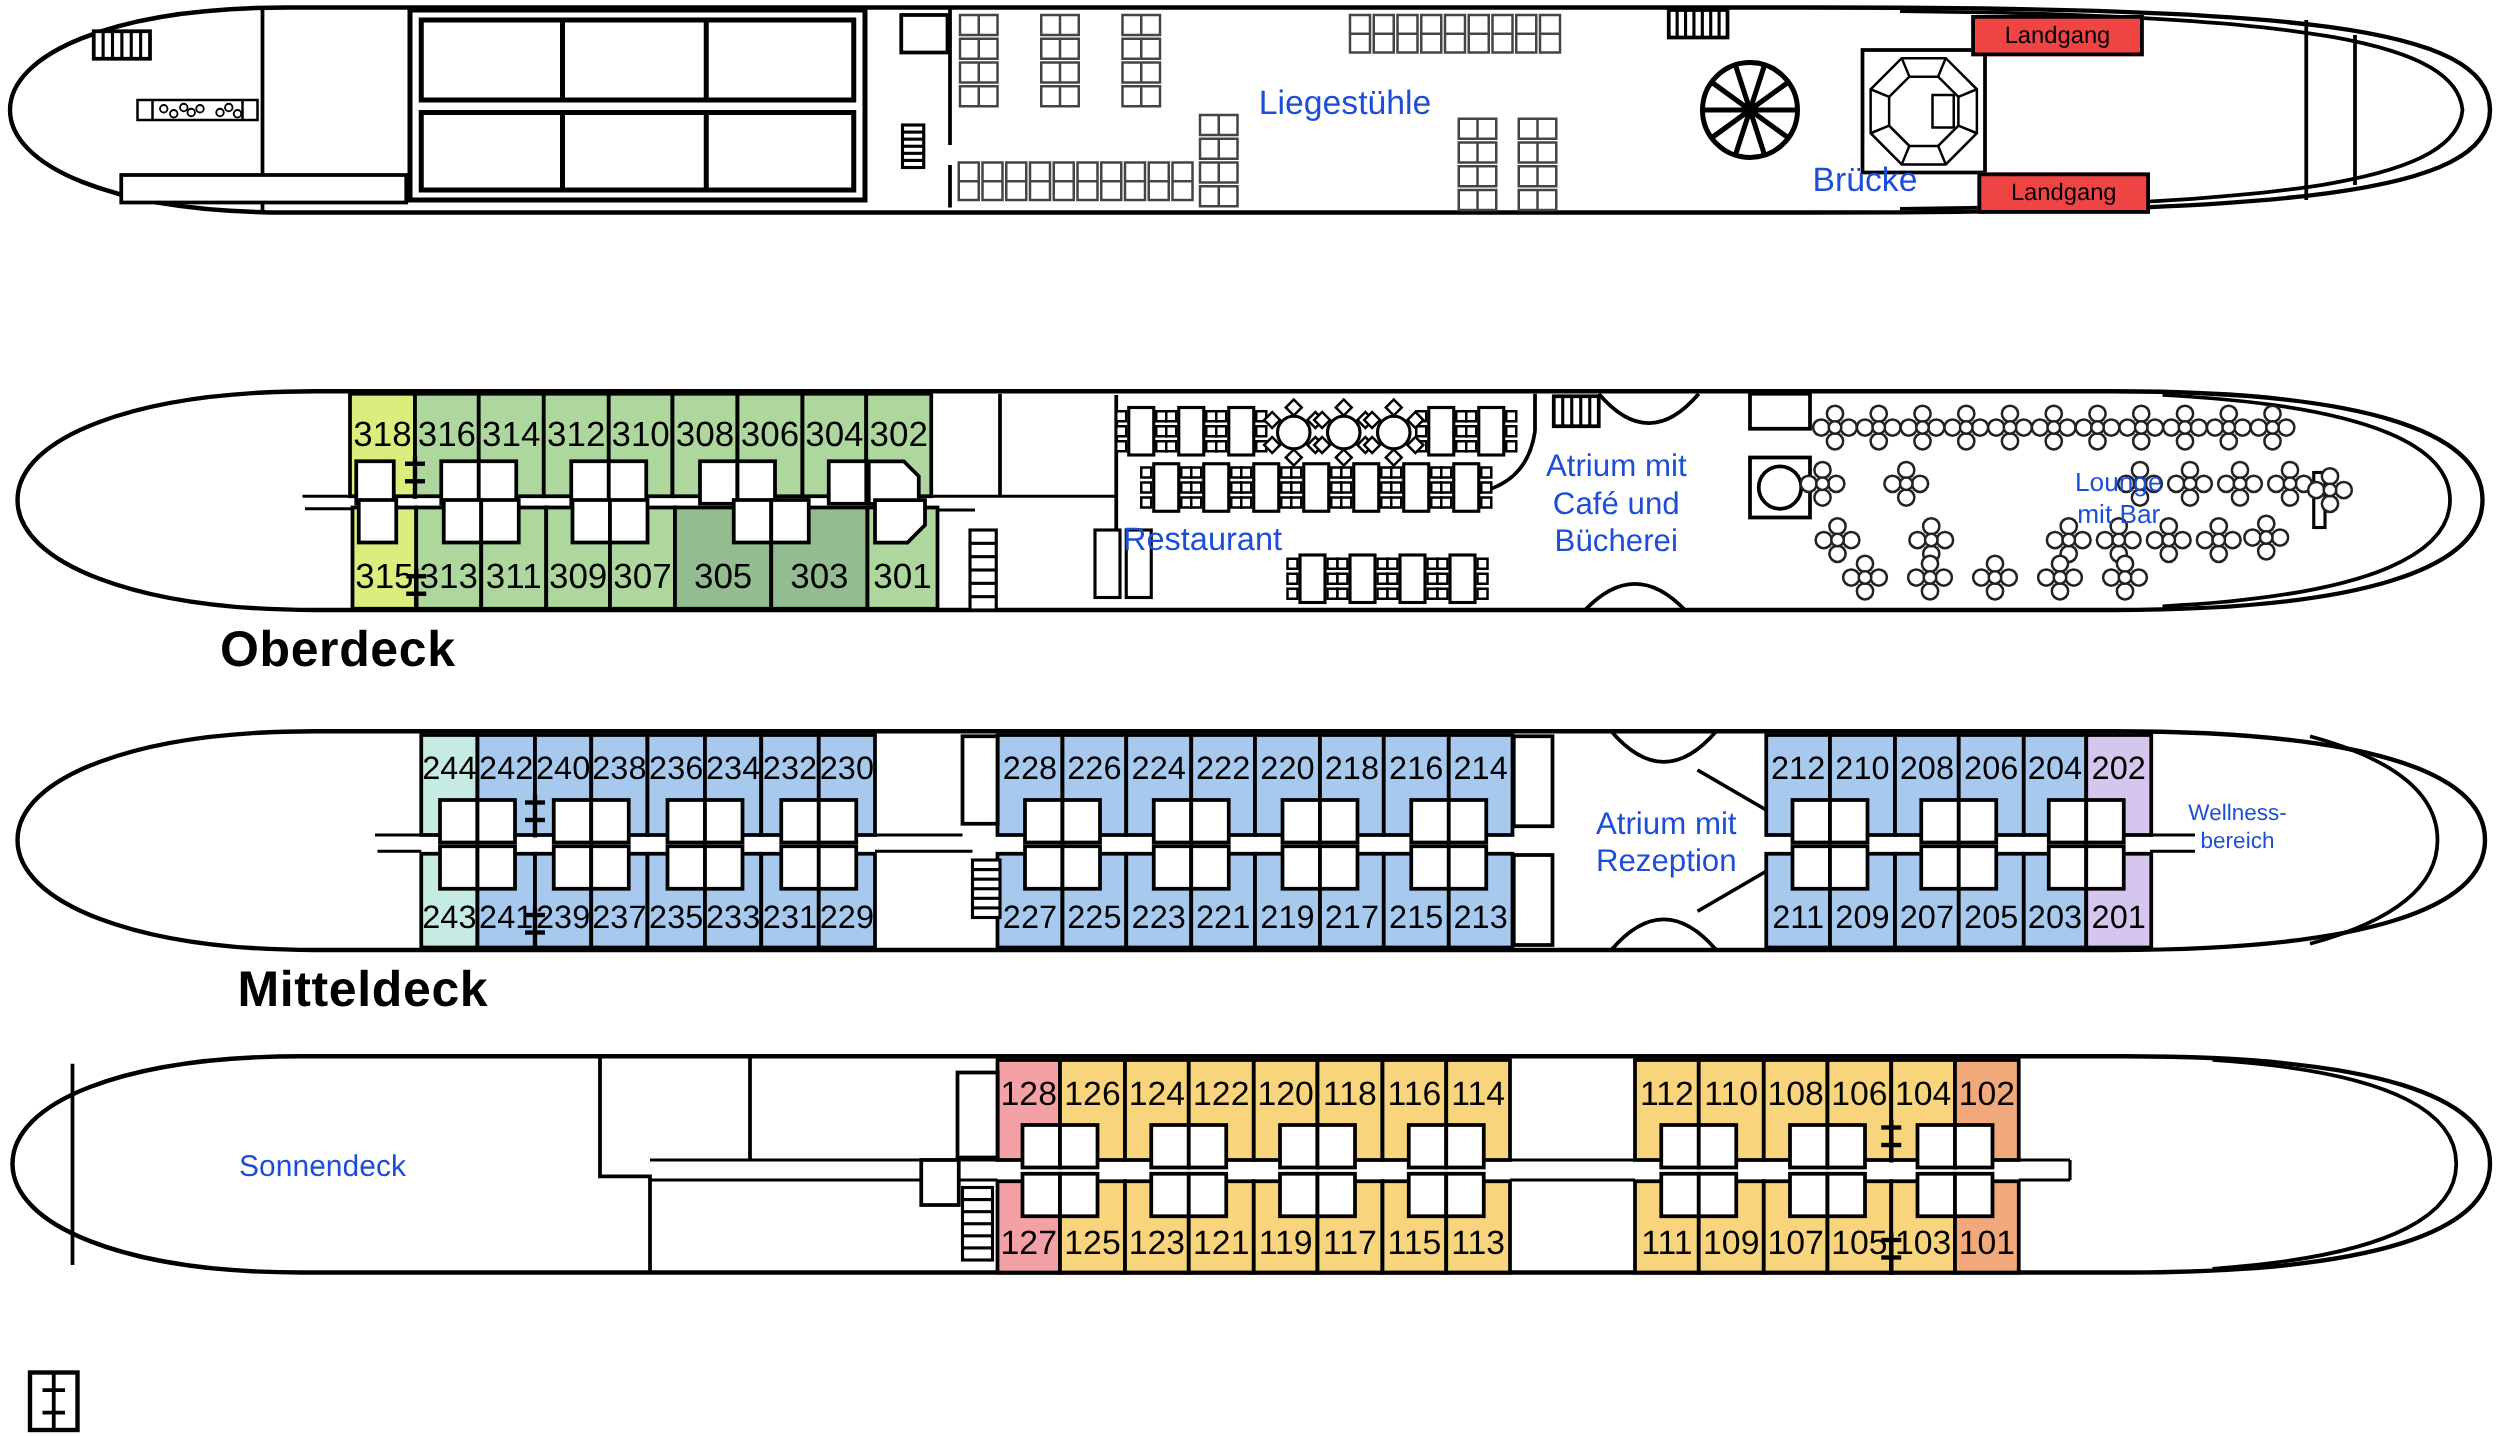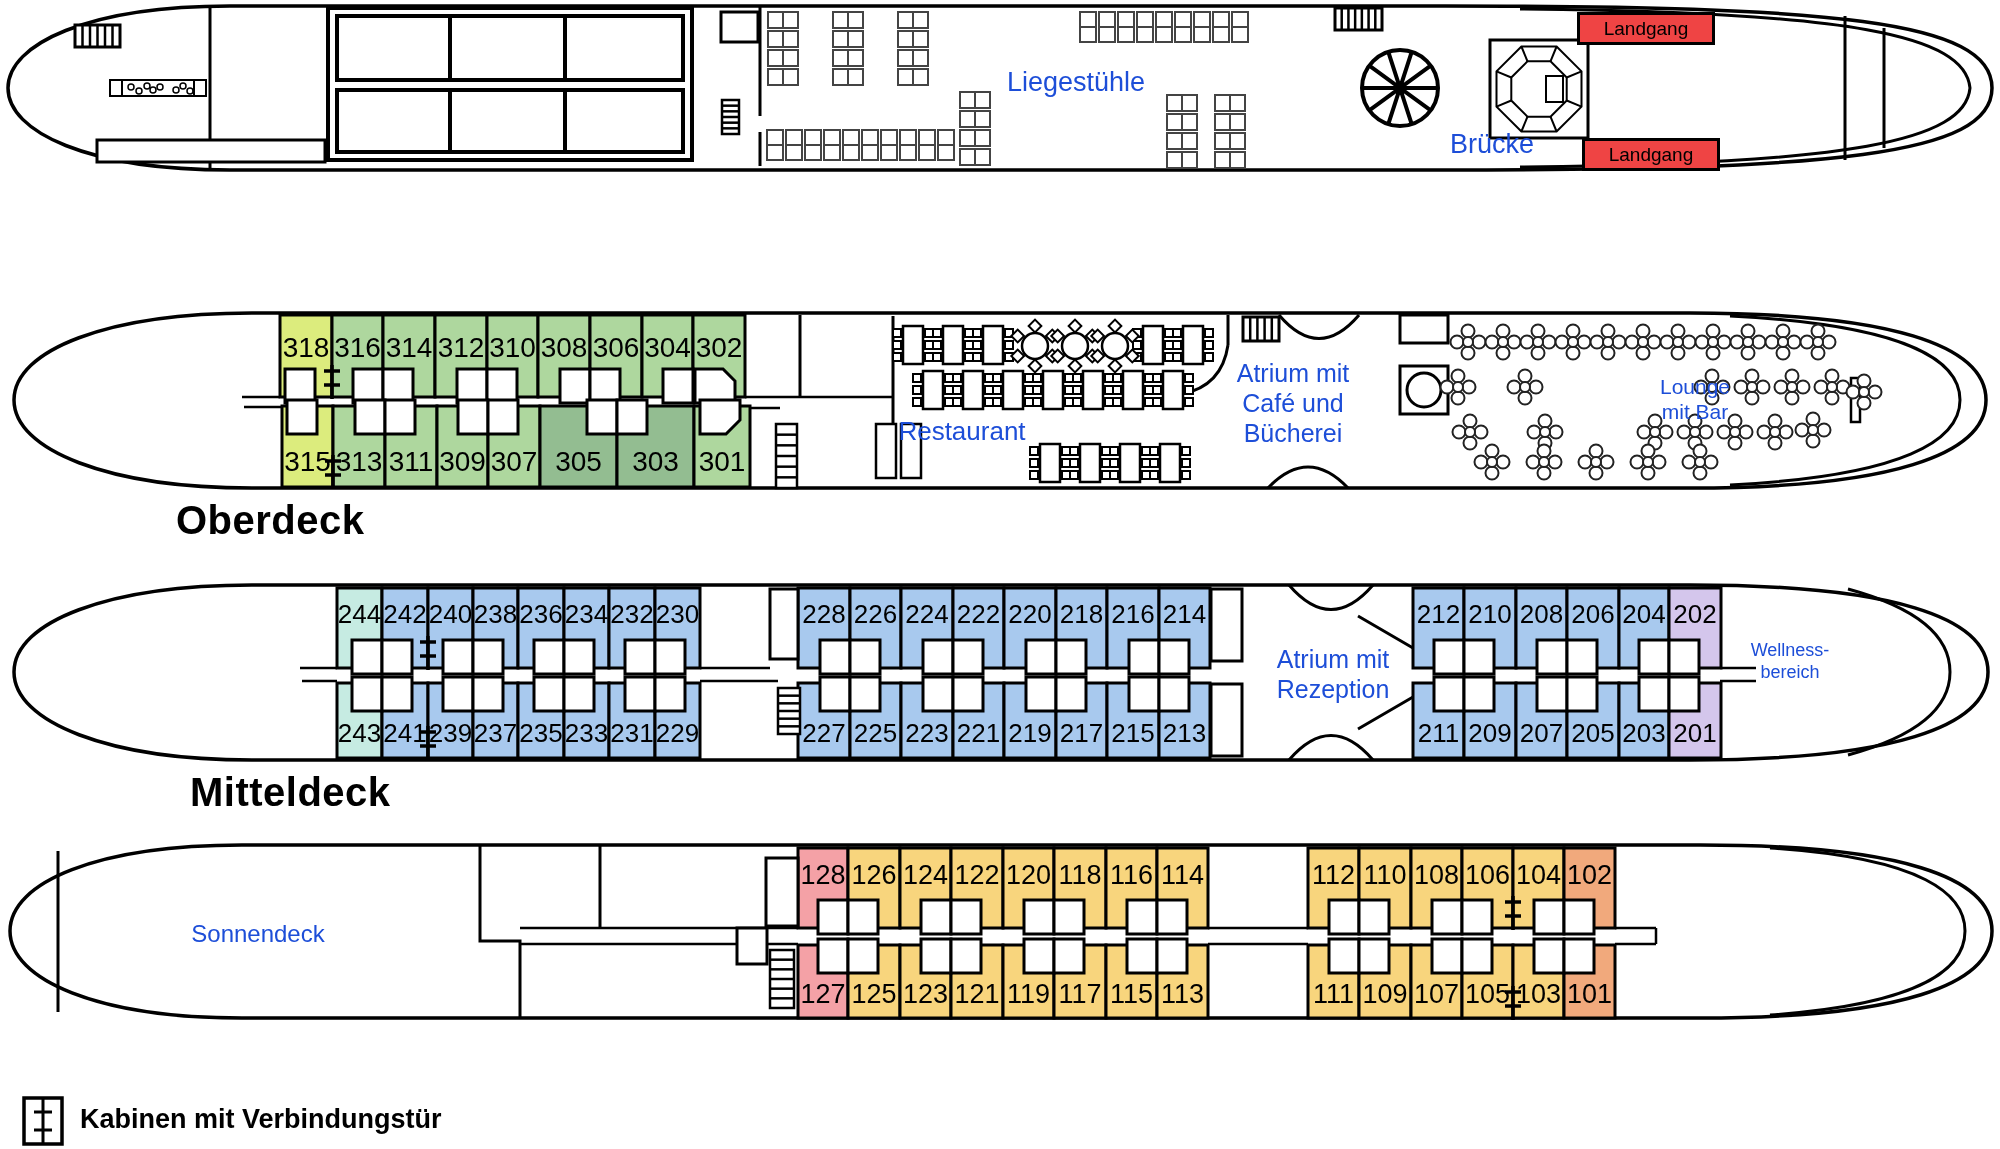--- a/index.html
+++ b/index.html
@@ -1031,15 +1031,14 @@
 <div class="area-lbl" style="left:1695px;top:374px;font-size:21px">Lounge
 mit Bar</div>
 
 <div class="area-lbl" style="left:1333px;top:644px;font-size:25px">Atrium mit
 Rezeption</div>
 <div class="area-lbl" style="left:1790px;top:640px;font-size:18px">Wellness-
 bereich</div>
 
 <div class="area-lbl" style="left:258px;top:920px;font-size:24px">Sonnendeck</div>
 
-<div class="legend-label" style="left:80px;top:1104px">Kabinen mit Verbindungstür</div>
 
 </div>
 
 </body></html>

